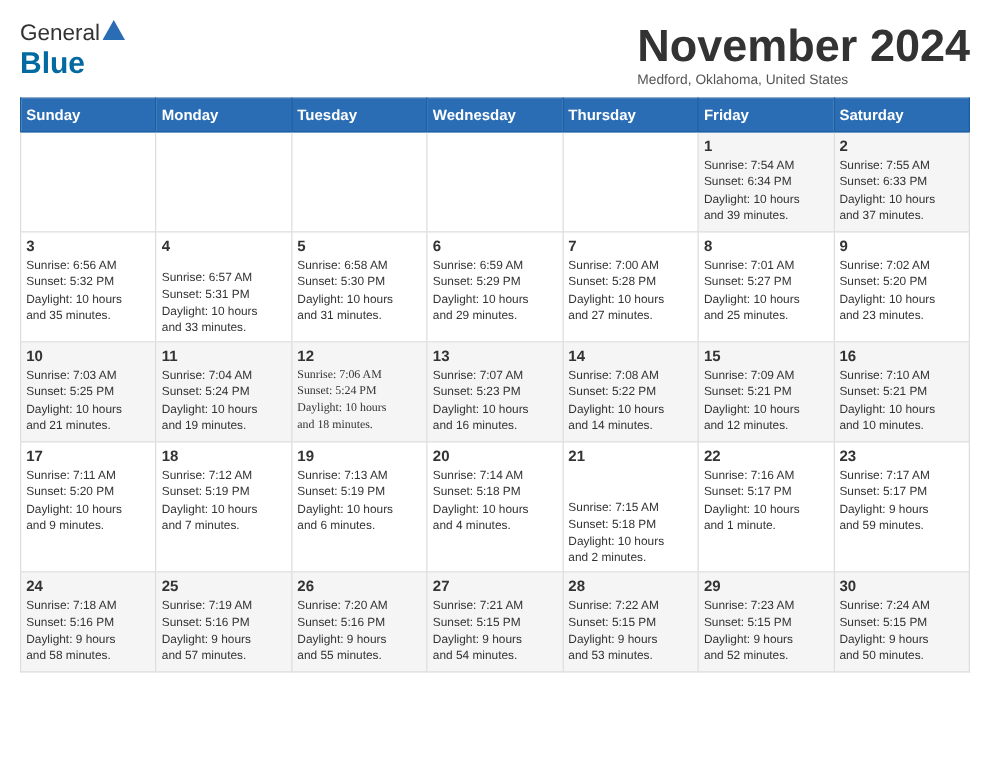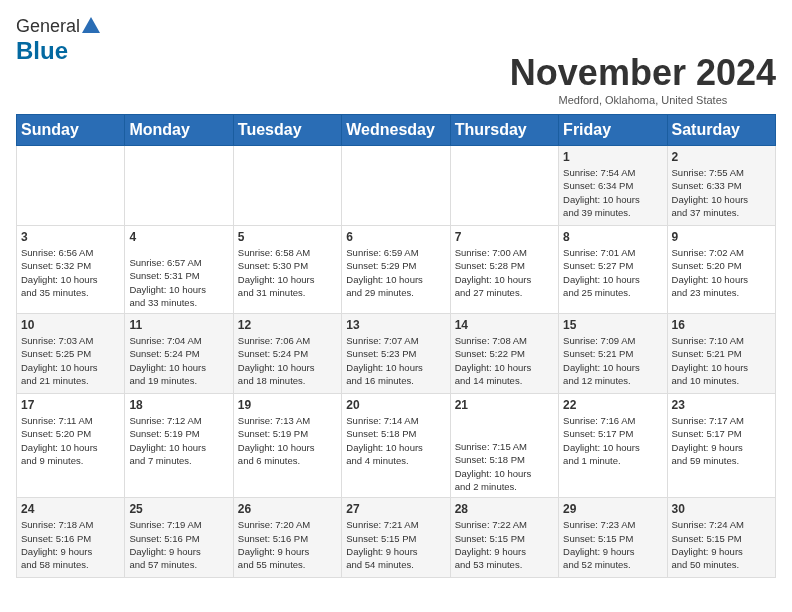--- a/index.html
+++ b/index.html
@@ -29,41 +29,40 @@
     .logo-blue {
       font-size: 24px;
       font-weight: bold;
       color: #0369a1;
     }
     .logo-line {
       display: flex;
       align-items: center;
     }
     .title-section {
-      text-align: center;
-      margin-top: 36px;
+      text-align: left;
     }
     .month-title {
       font-size: 36px;
       font-weight: bold;
       color: #333;
     }
     .location-title {
       font-size: 11px;
       color: #555;
     }
     table {
       width: 100%;
       border-collapse: collapse;
       table-layout: fixed;
     }
     thead tr th {
       background-color: #2a6db5;
       color: #fff;
-      font-size: 16px;
+      font-size: 12px;
       font-weight: bold;
       padding: 6px 4px;
       text-align: left;
       border: 1px solid #1a5da0;
     }
     tbody tr td {
       vertical-align: top;
       font-size: 10px;
       color: #333;
       padding: 4px;
@@ -207,21 +206,21 @@
         </td>
         <td>
           <span class="day-number">11</span>
           <div class="day-info" style="white-space: pre-line;">Sunrise: 7:04 AM
 Sunset: 5:24 PM
 Daylight: 10 hours
 and 19 minutes.</div>
         </td>
         <td>
           <span class="day-number">12</span>
-          <div class="day-info" style="white-space: pre-line;">Sunrise: 7:06 AM
+          <div class="day-info" style="white-space: pre-line; font-family: Liberation Serif, serif;">Sunrise: 7:06 AM
 Sunset: 5:24 PM
 Daylight: 10 hours
 and 18 minutes.</div>
         </td>
         <td>
           <span class="day-number">13</span>
           <div class="day-info" style="white-space: pre-line;">Sunrise: 7:07 AM
 Sunset: 5:23 PM
 Daylight: 10 hours
 and 16 minutes.</div>

